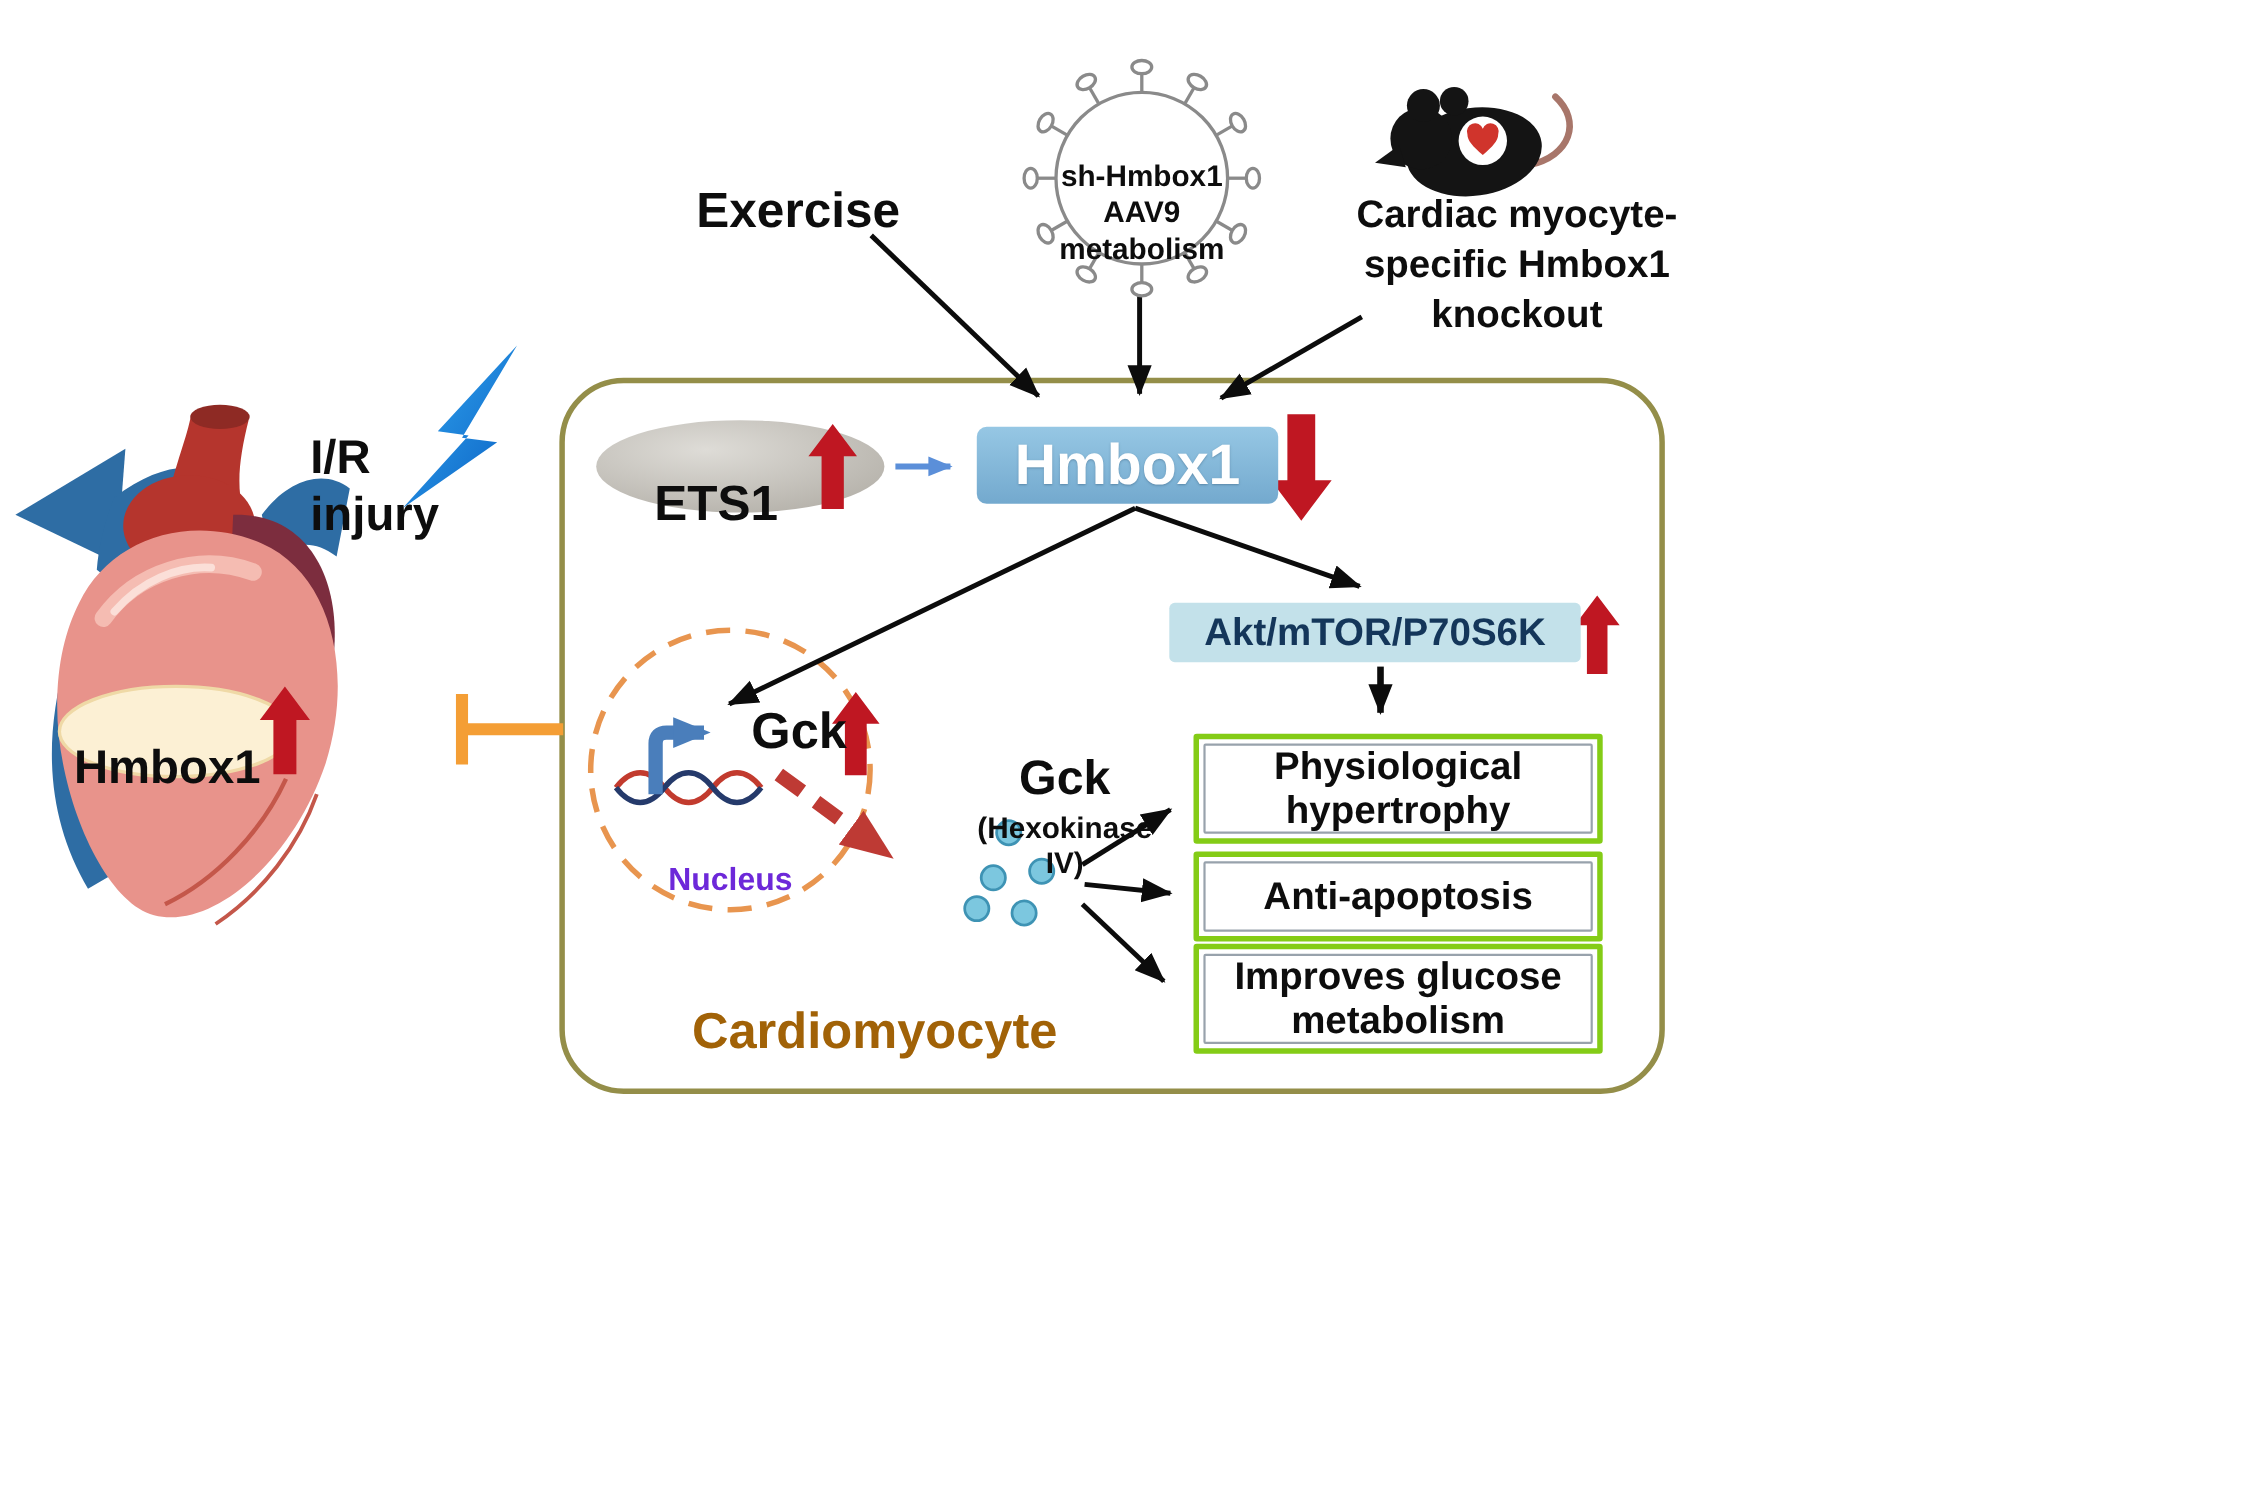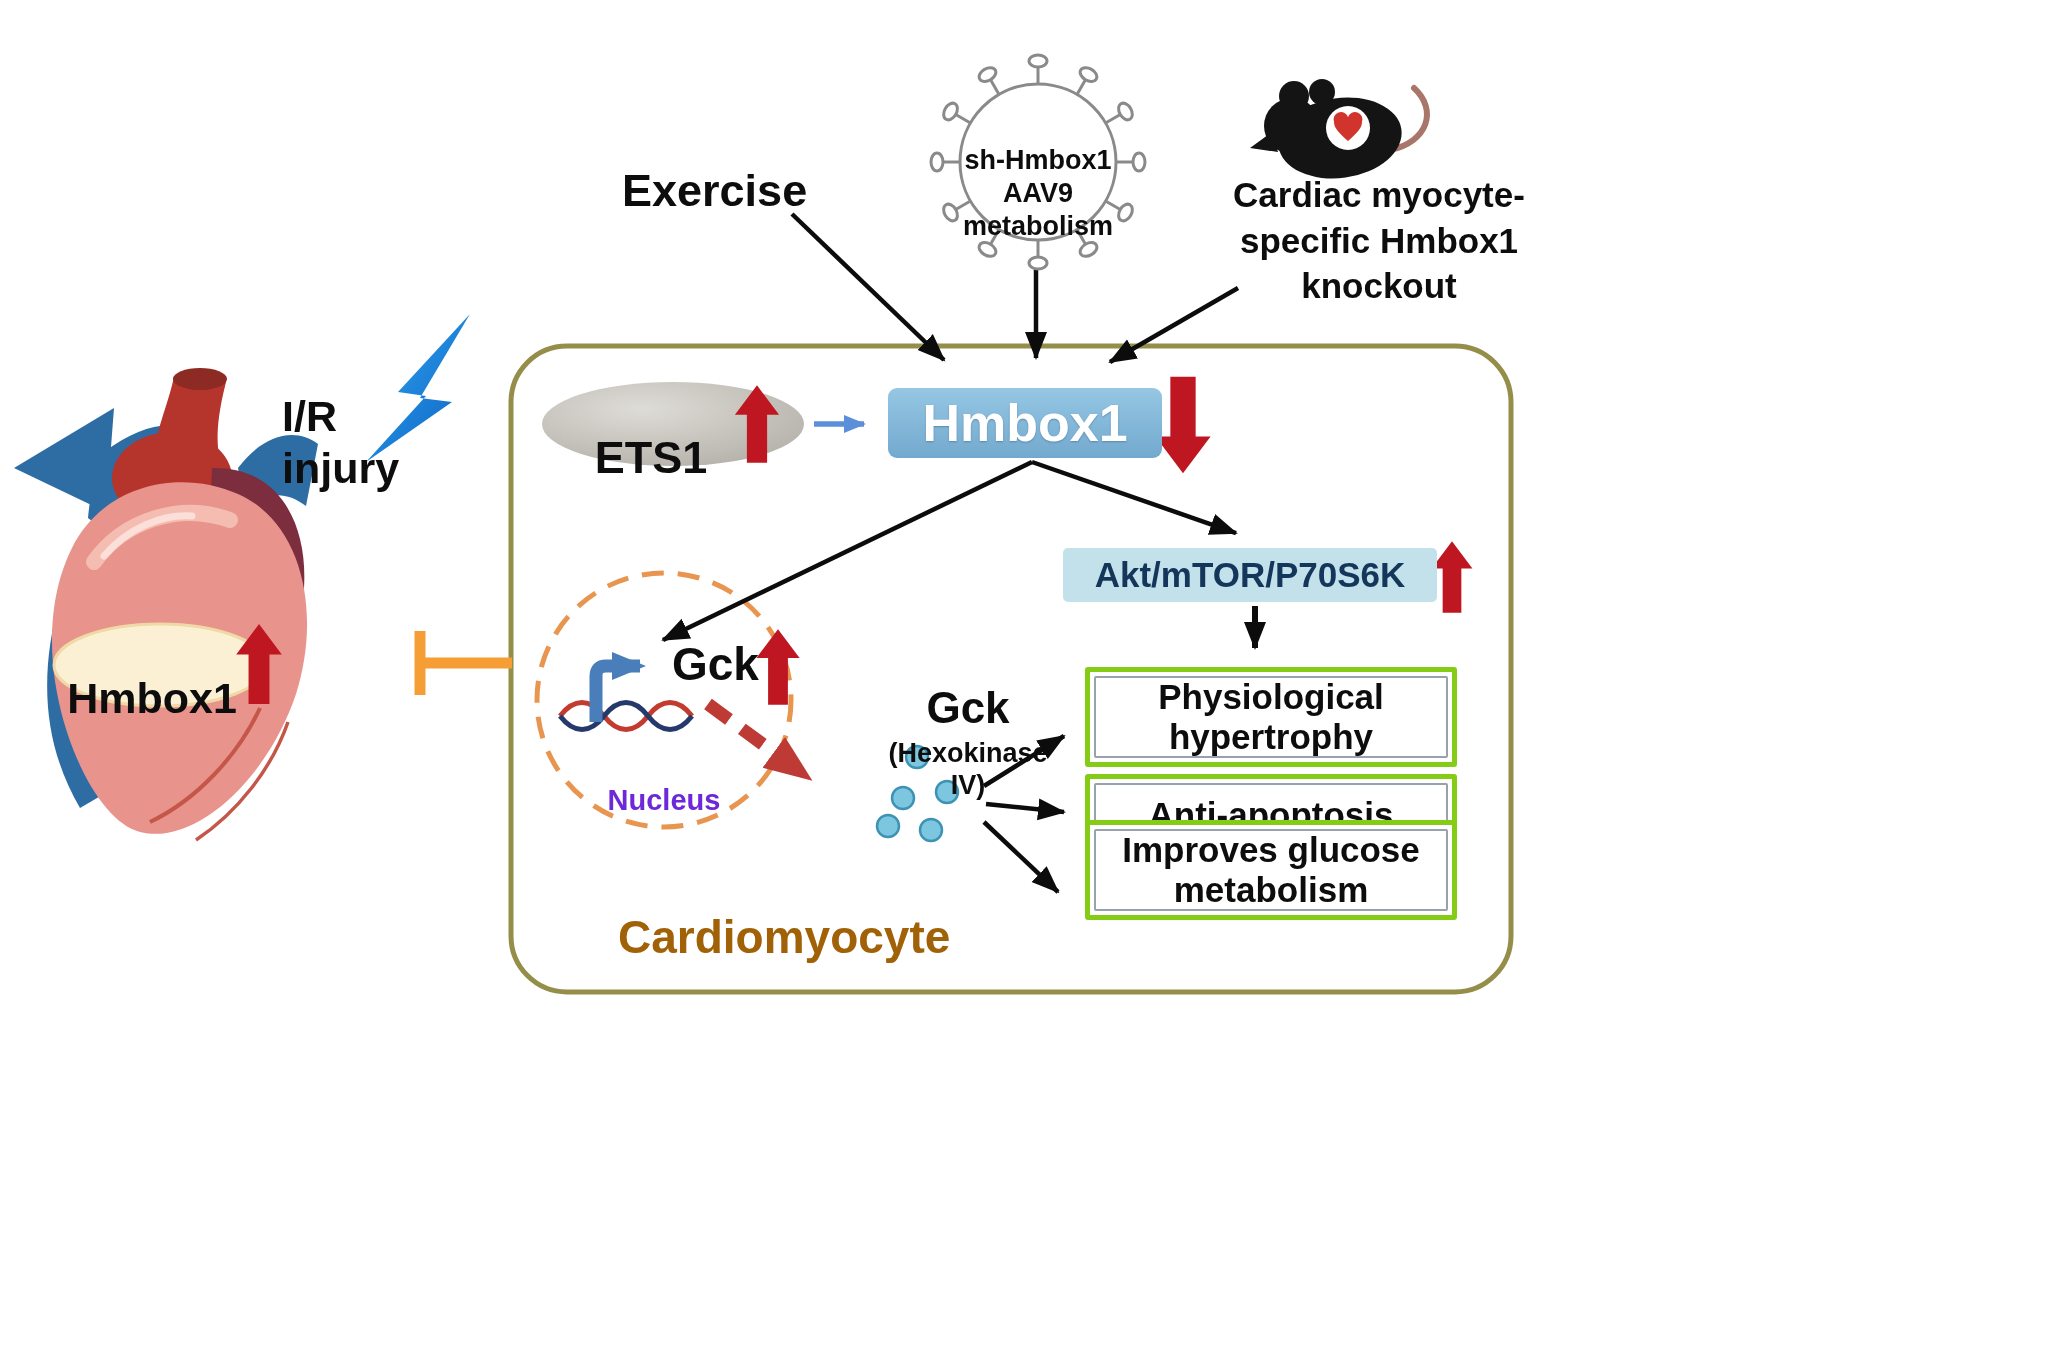--- a/index.html
+++ b/index.html
@@ -1,20 +1,20 @@
 <!DOCTYPE html>
 <html><head>
 <meta charset="utf-8">
 <style>
   html,body{margin:0;padding:0;background:#fff;}
   #canvas{position:relative;width:2048px;height:1367px;background:#fff;overflow:hidden;
     font-family:"Liberation Sans",sans-serif;}
   svg.overlay{position:absolute;left:0;top:0;z-index:1;}
   .t{position:absolute;z-index:2;font-weight:bold;color:#0d0d0d;line-height:1.2;}
-  .nowrap{white-space:nowrap;}
+  .nowrap{white-space:nowrap;margin-left:11px;}
   .ctr{text-align:center;margin-top:32px;}
   #exercise{left:622px;top:164px;font-size:45px;}
   #virus-text{left:948px;top:112px;width:180px;font-size:27px;line-height:1.22;}
   #knockout{left:1205px;top:172px;width:348px;font-size:35px;line-height:1.3;text-align:center;}
   #ir{left:282px;top:390px;font-size:43px;line-height:1.22;}
   #heart-hmbox1{left:56px;top:641px;width:192px;font-size:43px;}
   #ets1{left:566px;top:399px;width:170px;font-size:45px;}
   #hmbox1-box{left:888px;top:388px;width:274px;height:70px;z-index:2;position:absolute;
     border-radius:9px;background:linear-gradient(180deg,#96c7e4,#73a9ce);
     display:flex;align-items:center;justify-content:center;
@@ -22,21 +22,21 @@
   #akt-box{left:1063px;top:548px;width:374px;height:54px;z-index:2;position:absolute;
     border-radius:5px;background:#c3e1ea;display:flex;align-items:center;justify-content:center;
     color:#14365a;font-weight:bold;font-size:35px;text-align:center;}
   .outcome{position:absolute;left:1085px;width:372px;z-index:2;background:#fff;
     border:5px solid #84cc16;border-radius:3px;padding:4px;box-sizing:border-box;}
   .outcome .inner{width:100%;height:100%;border:2px solid #98a2ac;border-radius:2px;
     display:flex;align-items:center;justify-content:center;text-align:center;
     font-weight:bold;font-size:35px;line-height:1.14;color:#0d0d0d;box-sizing:border-box;}
   #outcome-0{top:667px;height:100px;}
   #outcome-1{top:774px;height:82px;}
-  #outcome-2{top:820px;height:100px;}
+  #outcome-2{top:858px;height:100px;}
   #gck-nuc{left:672px;top:637px;font-size:46px;}
   #nucleus{left:596px;top:751px;width:136px;font-size:29px;color:#6d28d9;}
   #gck-cyto{left:868px;top:650px;width:200px;}
   #gck-cyto .big{font-size:44px;}
   #gck-cyto .sub{font-size:27px;margin-top:2px;}
   #cardiomyocyte{left:618px;top:910px;font-size:46px;color:#a16207;}
 </style>
 </head>
 <body>
 

